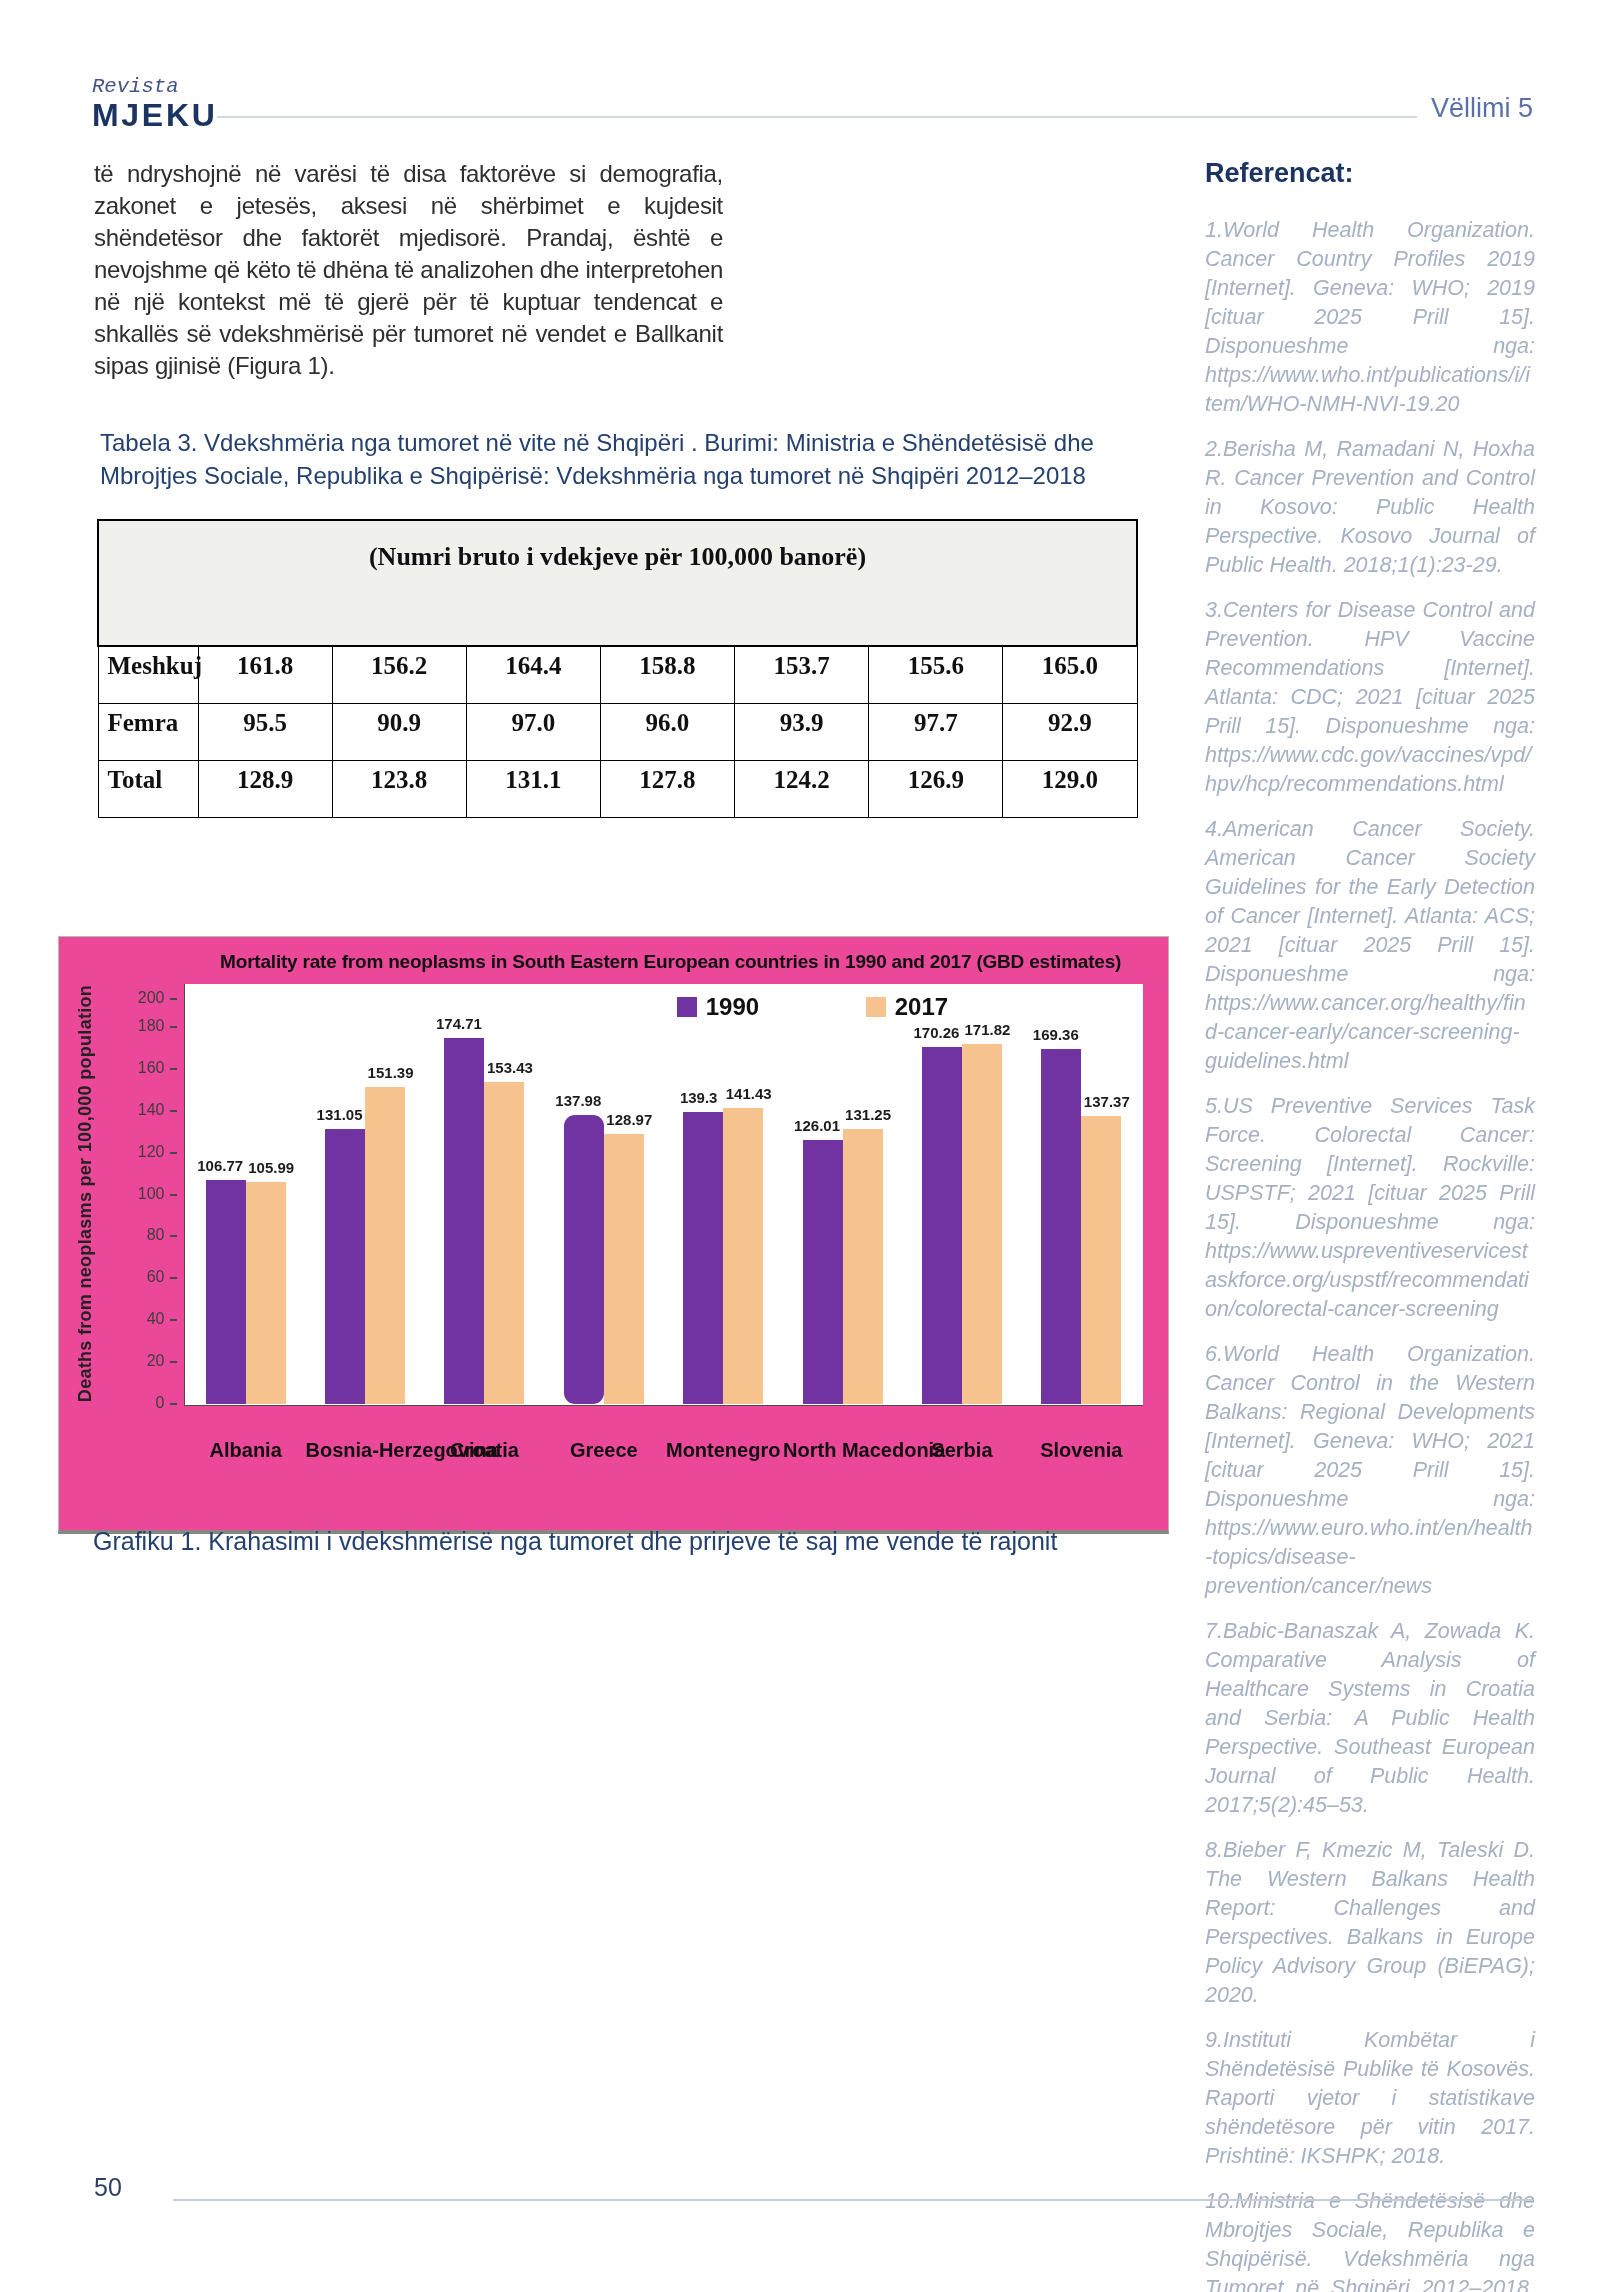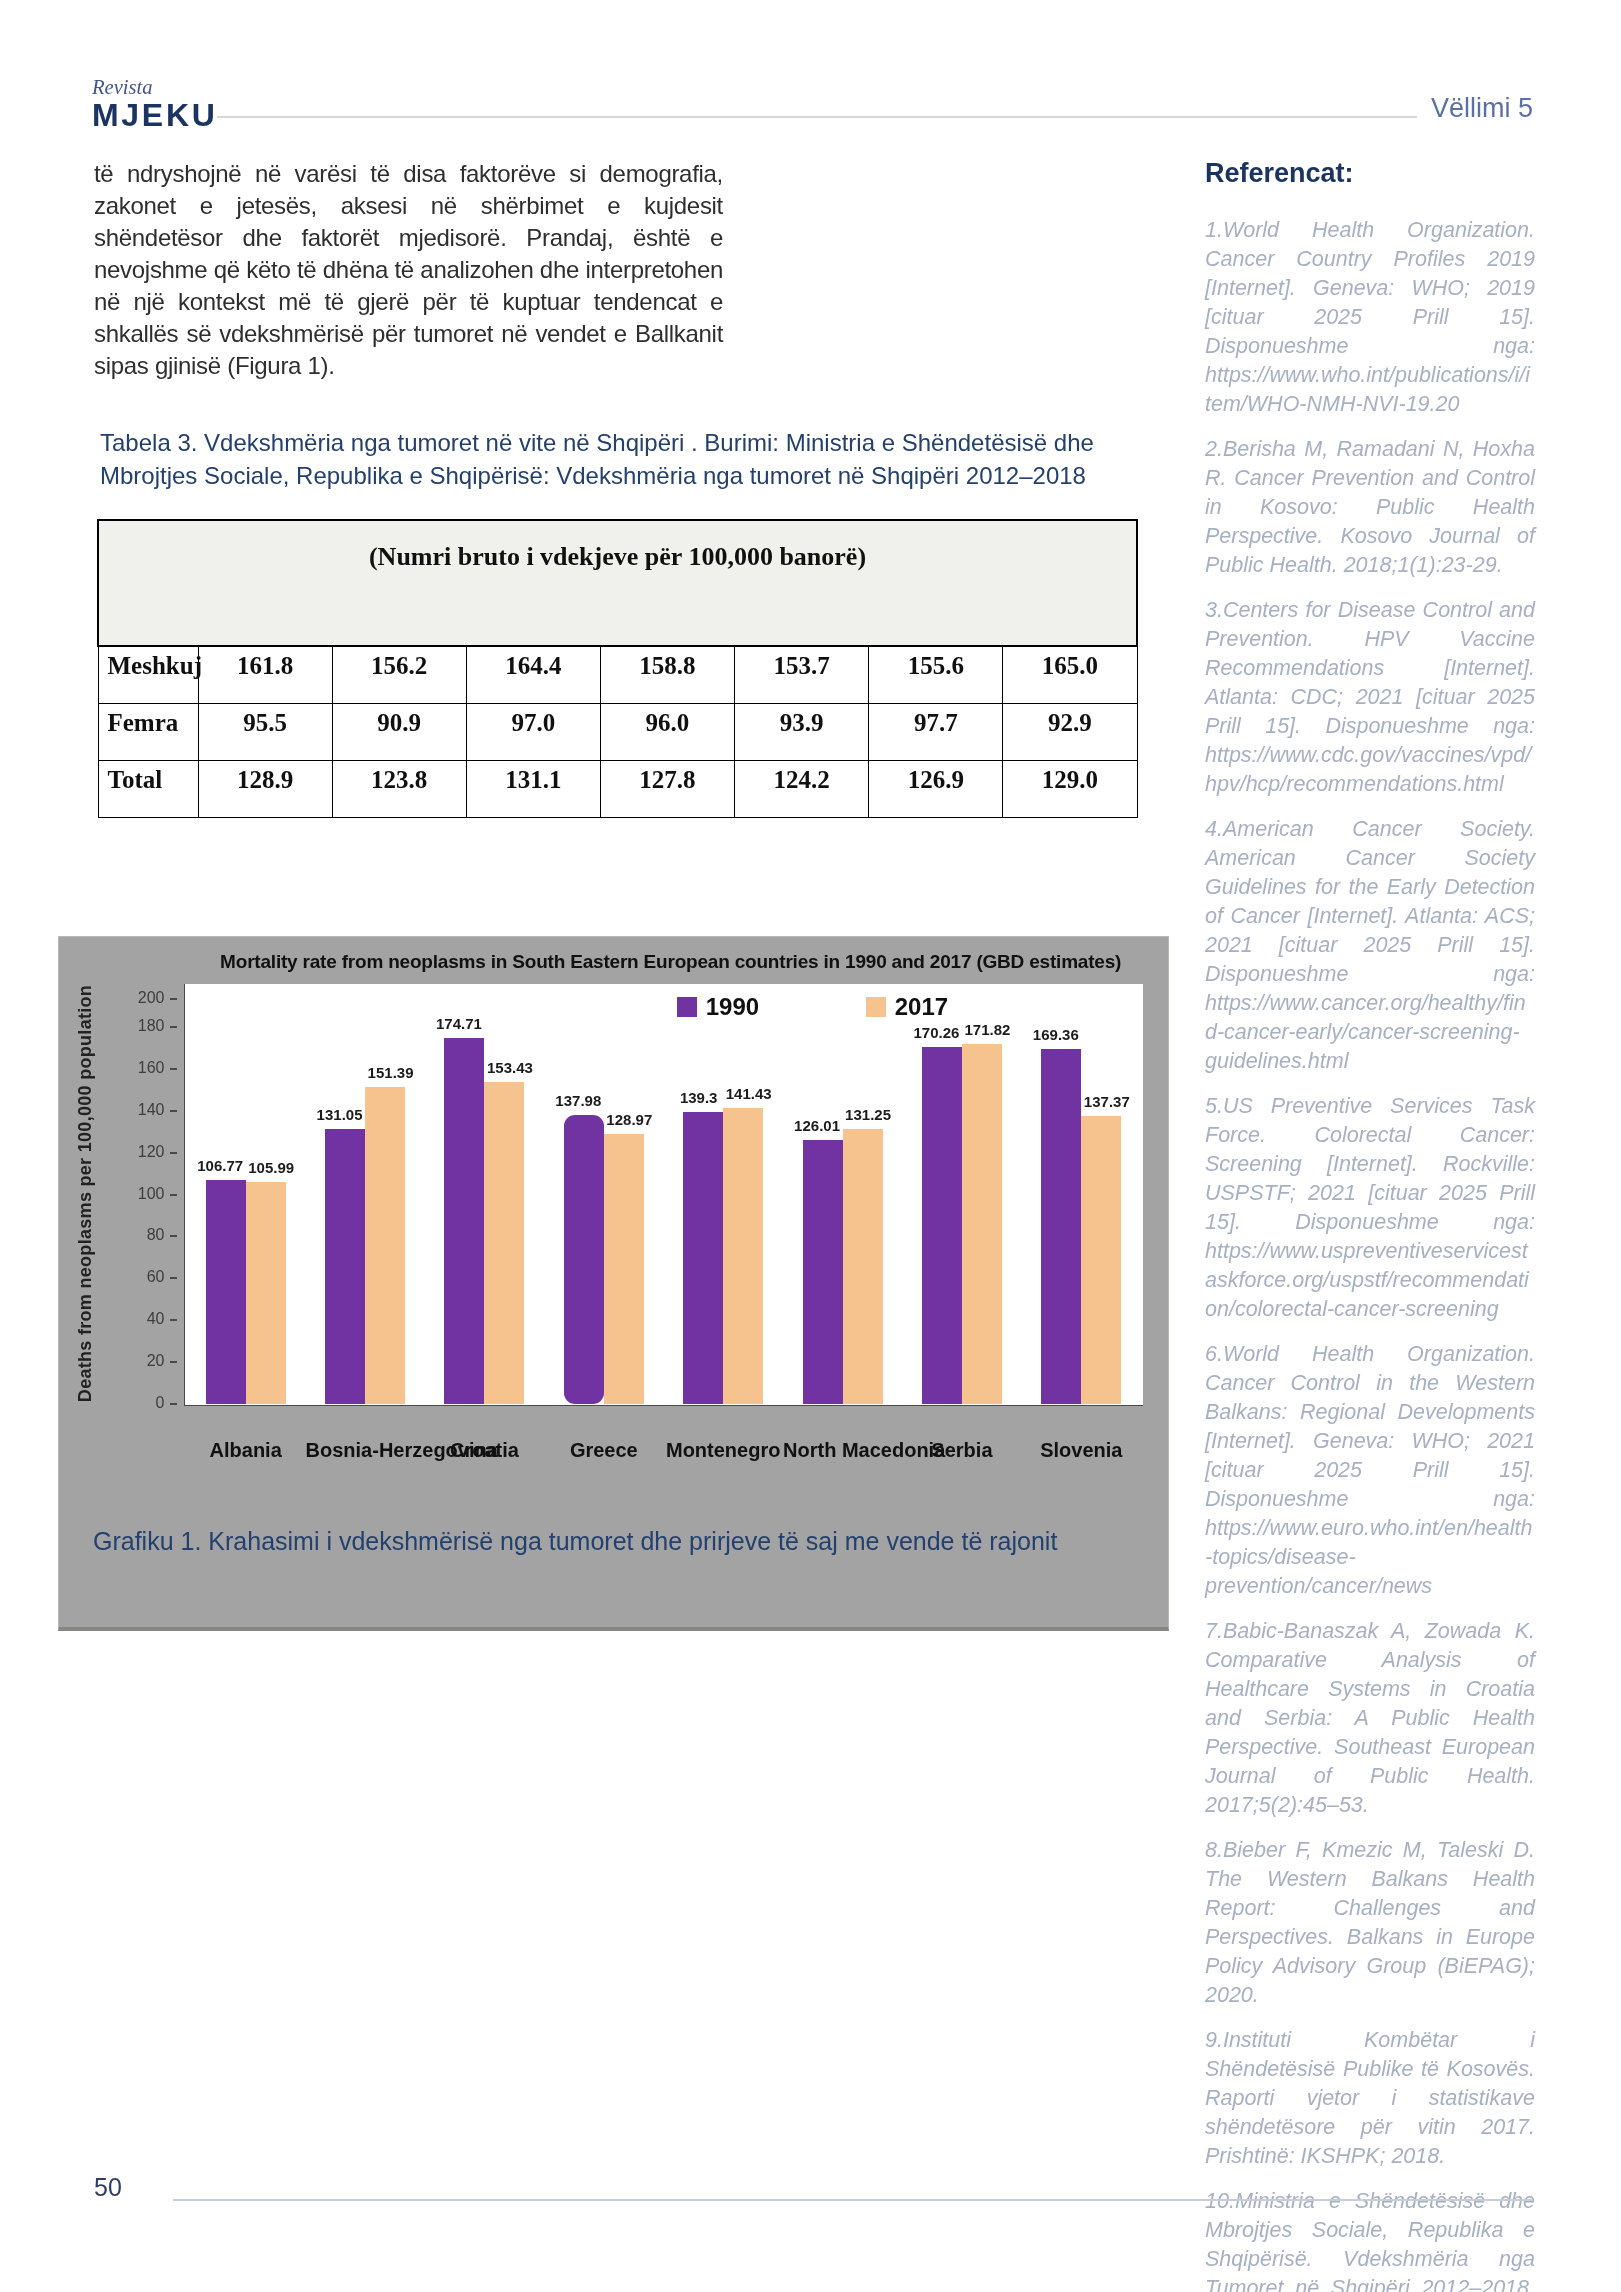--- a/index.html
+++ b/index.html
@@ -1,21 +1,21 @@
 <!DOCTYPE html>
 <html style="font-size:14.3px"><head>
 <meta charset="utf-8">
 <style>
   html,body{margin:0;padding:0;background:#9a9a9a;}
   .page{position:relative;width:1621px;height:2293px;background:#ffffff;overflow:hidden;
         font-family:"Liberation Sans",sans-serif;color:#303030;}
 
   
   .logo{position:absolute;left:92px;top:77px;line-height:1;}
-  .logo .revista{font-family:Liberation Serif, serif;font-style:italic;font-size:20.6px;color:#44548a;display:block;}
+  .logo .revista{font-family:Liberation Mono, monospace;font-style:italic;font-size:20.6px;color:#44548a;display:block;}
   .logo .mjeku{font-size:32px;font-weight:bold;color:#1c3461;letter-spacing:2.7px;display:block;margin-top:1.8px;}
   .header-rule{position:absolute;left:217px;top:116px;width:1200px;height:1.8px;background:#d3d7df;}
   .volume{position:absolute;left:1431px;top:93px;font-size:27px;color:#5b6fa8;}
 
   
   .body-text{position:absolute;left:94px;top:158px;width:629px;font-size:24px;line-height:32px;
              text-align:justify;color:#2e2e2e;letter-spacing:-0.3px;margin:0;}
 
   .table-caption{position:absolute;left:100px;top:426px;width:1075px;font-size:24px;line-height:33px;
                  color:#23406e;margin:0;}
@@ -25,22 +25,22 @@
                   table-layout:fixed;font-family:"Liberation Serif",serif;font-size:25px;color:#101010;}
   table.mortality th,table.mortality td{border:1.8px solid #000;vertical-align:top;padding:5.4px 3.6px 3.6px 3.6px;font-weight:bold;}
   table.mortality .spanhead{background:#f0f0ed;height:115px;text-align:center;font-size:26px;border:2.7px solid #000;}
   table.mortality .spanhead span{display:block;max-width:555px;margin:5.4px auto 0 auto;line-height:50px;}
   table.mortality .yearrow th{height:57px;text-align:center;}
   table.mortality tbody th.rowlabel{text-align:left;padding-left:9px;height:47px;}
   table.mortality tbody td{text-align:center;height:47px;}
   table.mortality .corner{border:1.8px solid #000;}
 
   
-  .chart-box{position:absolute;left:58px;top:936px;width:1111px;height:695px;box-sizing:border-box;
-             background:#a3a3a3;border:1.8px solid #b5b9ae;border-bottom:4.5px solid #858780;}
+  .chart-box{position:absolute;left:58px;top:936px;width:1111px;height:598px;box-sizing:border-box;
+             background:#ec4899;border:1.8px solid #b5b9ae;border-bottom:4.5px solid #858780;}
   .chart-title{position:absolute;left:125px;right:10.7px;top:14.3px;text-align:center;font-weight:bold;
                font-size:19px;color:#111;letter-spacing:-0.2px;margin:0;}
   .y-axis-label{position:absolute;left:16px;top:467px;width:421px;transform:rotate(-90deg);transform-origin:0 0;
                 text-align:center;font-weight:bold;font-size:18px;color:#222;letter-spacing:0.3px;}
   .plot{position:absolute;left:125px;top:47px;width:958px;height:421px;background:#fff;
         border-left:1.8px solid #4a4a4a;border-bottom:1.8px solid #4a4a4a;box-sizing:content-box;}
   .yticks{position:absolute;left:52px;top:47px;width:66px;height:421px;}
   .ytick{position:absolute;right:12.5px;transform:translateY(-50%);font-size:16px;color:#3d3d3d;}
   .ytick::after{content:"";position:absolute;right:-12.5px;top:50%;width:7.2px;height:1.8px;background:#4a4a4a;}
   .bars{position:absolute;left:127px;top:48px;width:955px;height:419px;display:flex;

